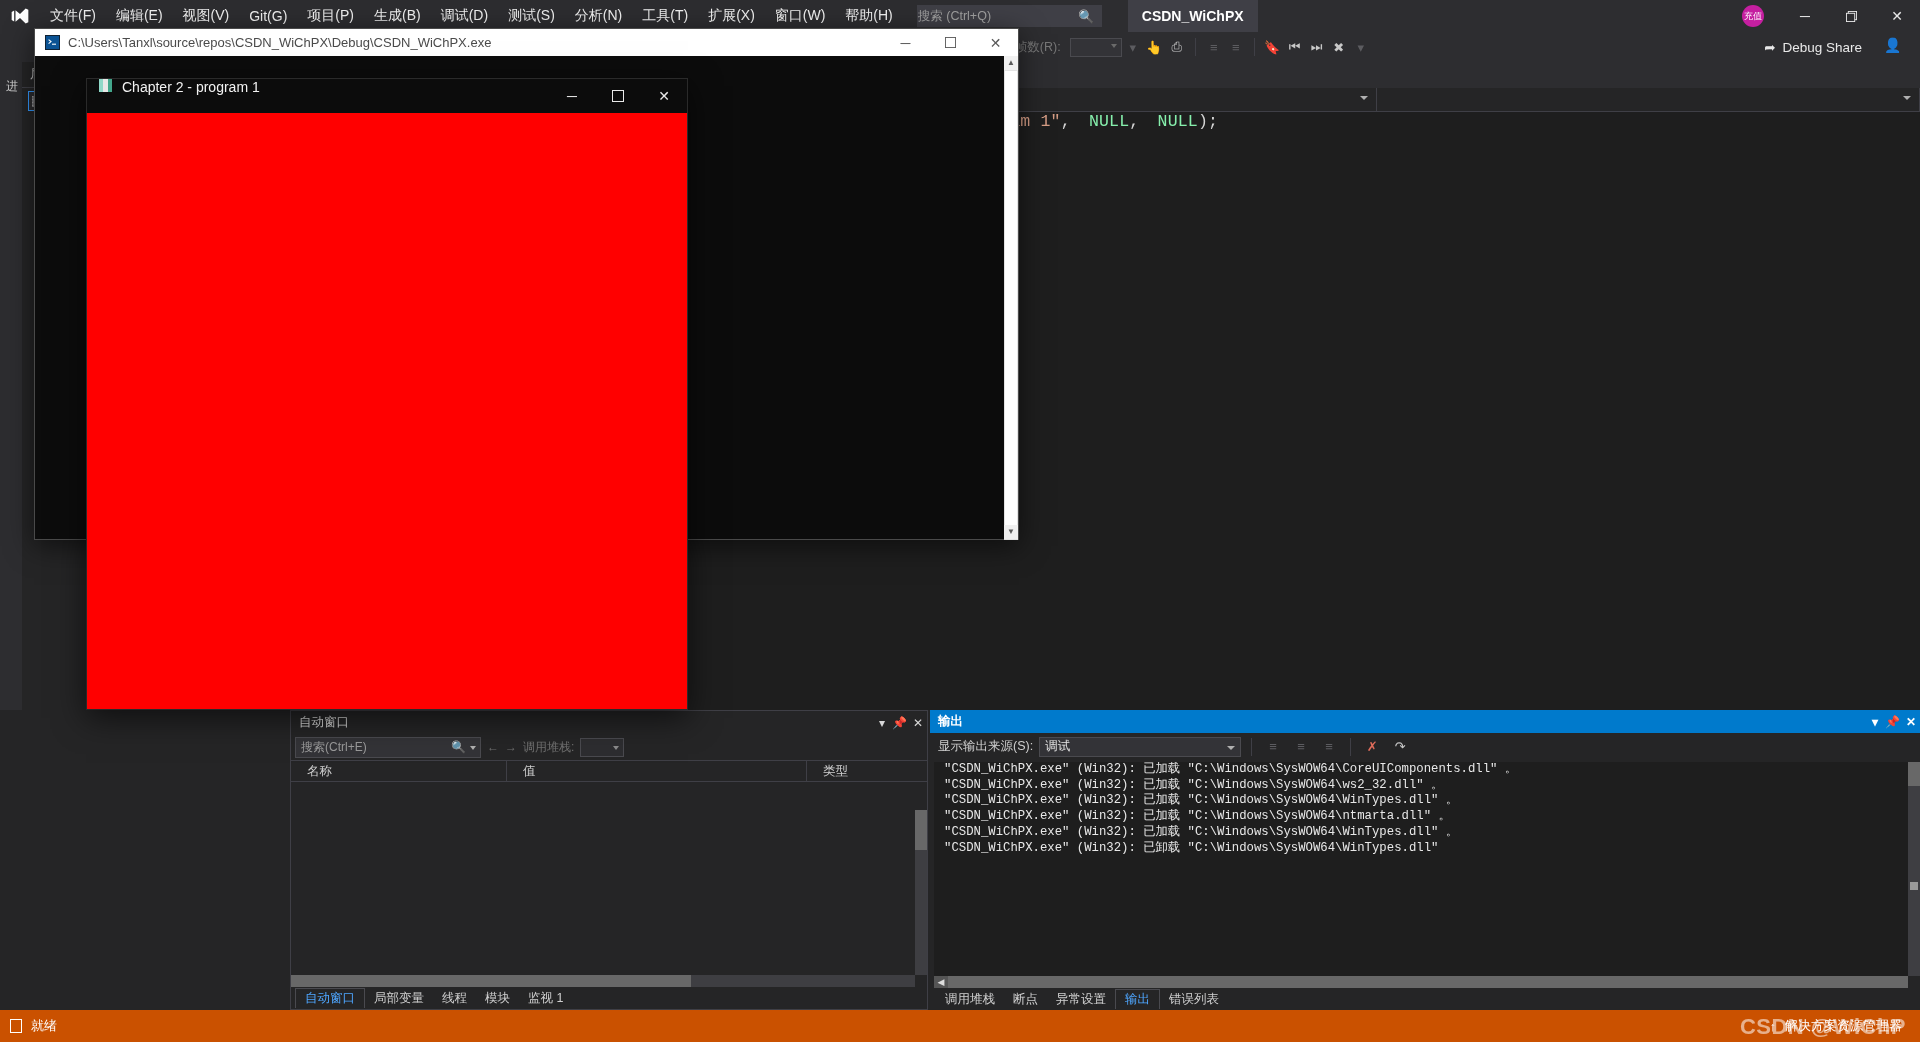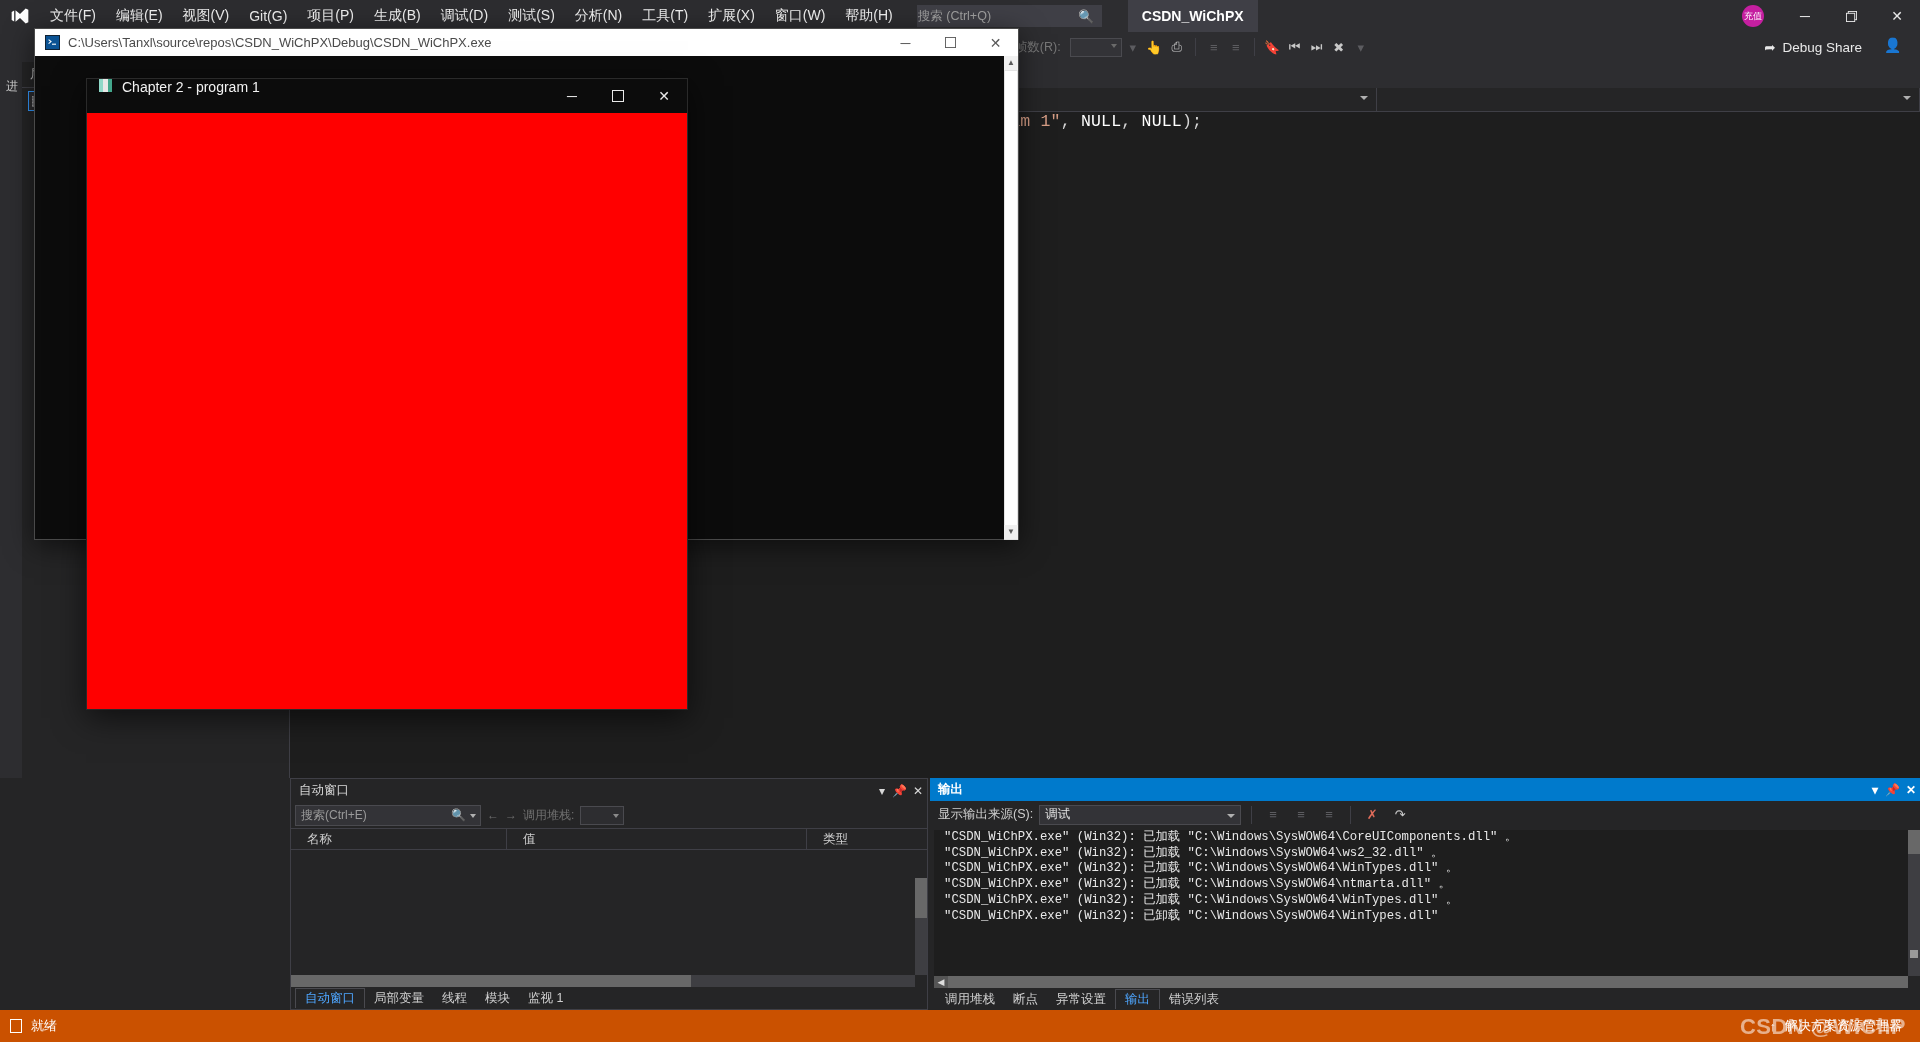--- a/index.html
+++ b/index.html
@@ -96,21 +96,21 @@
   .code-line {
     position: absolute; left: 0; height: 24.5px; white-space: pre;
     font-family: "Liberation Mono", "DejaVu Sans Mono", monospace; font-size: 16.5px;
     color: #d4d4d4; letter-spacing: .2px;
   }
   .ln { position:absolute; width: 44px; text-align: right; color: #2b91af; font-family: "Liberation Mono", monospace; font-size: 16.5px; }
   .kw    { color: #c586c0; }
   .fn    { color: #dcdcaa; }
   .num   { color: #b5cea8; }
   .str   { color: #d69d85; }
-  .macro { color: #ffffff; }
+  .macro { color: #86efac; margin-left: 8px; }
   .pn    { color: #d4d4d4; }
   .fold {
     position:absolute; width: 13px; height: 13px; border: 1px solid #8a8a8a; color:#c8c8c8;
     font-size: 10px; line-height: 11px; text-align: center; background: #1e1e1e;
   }
   .indent-guide { position:absolute; width:1px; background: #404040; }
   .change-bar { position:absolute; width:3px; background:#3e3e42; }
 
   .editor-statusline {
     position:absolute; left:0; right:0; bottom: 0; height: 22px; background:#252526;
@@ -120,21 +120,21 @@
     width: 62px; height: 19px; margin-left: 8px; background:#333337; border:1px solid #4a4a4f;
     display:flex; align-items:center; justify-content:space-between; padding: 0 4px; font-size: 12px; color:#e0e0e0;
   }
   .err-chip { display:flex; align-items:center; gap:5px; margin-left: 16px; font-size:12.5px; }
   .err-dot { width:13px; height:13px; border-radius:50%; background:#e51400; color:#fff; font-size:10px; display:flex; align-items:center; justify-content:center; }
   .warn-tri { width:0;height:0;border-left:7px solid transparent;border-right:7px solid transparent;border-bottom:12px solid #e5c100; position:relative; }
   .arrow-nav { color:#3399ff; font-size: 15px; margin-left: 12px; }
   .st-right { position:absolute; right: 8px; display:flex; align-items:center; gap: 22px; color:#d8d8d8; font-size:12.5px; }
 
   
-  .dock { position:absolute; left: 0; right: 0; bottom: 32px; height: 232px; background:#252526; }
+  .dock { position:absolute; left: 0; right: 0; bottom: 32px; height: 300px; background:#252526; }
   .autos-pane { position:absolute; left: 290px; top: 0; width: 638px; bottom: 0; background:#252526; border:1px solid #3f3f46; }
   .out-pane   { position:absolute; left: 930px; top: 0; right: 0; bottom: 0; background:#252526; }
 
   .pane-title {
     height: 23px; display:flex; align-items:center; padding-left: 8px;
     color:#d8d8d8; font-size:12.5px; position:relative;
   }
   .pane-title.active { background:#007acc; color:#ffffff; font-weight:600; }
   .pane-title .dotfill { flex:1; height: 1px; margin: 0 8px; background-image: radial-gradient(circle, #6e6e6e 1px, transparent 1px); background-size: 4px 4px; }
   .pane-title.active .dotfill { background-image: radial-gradient(circle, #4ea6e8 1px, transparent 1px); }

